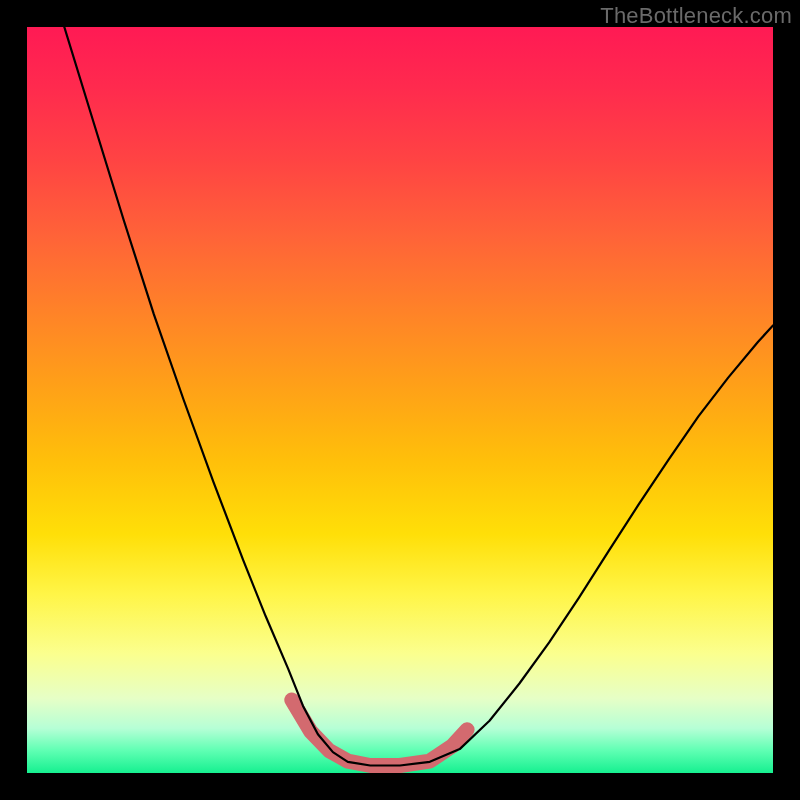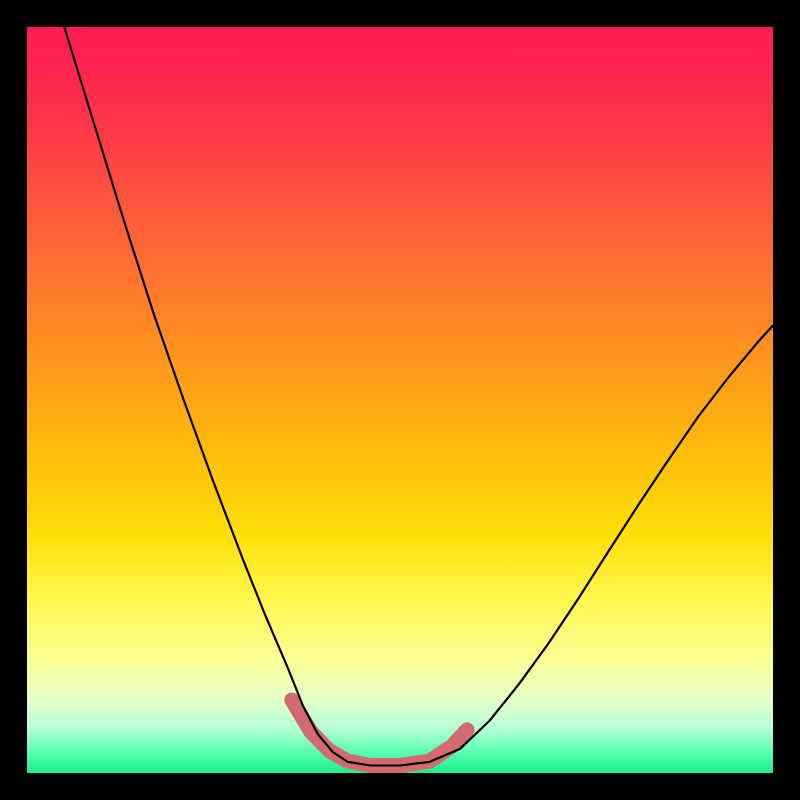--- a/index.html
+++ b/index.html
@@ -56,19 +56,20 @@
     left: 0;
     top: 0;
     width: 746px;
     height: 746px;
   }
 </style>
 </head>
 <body>
 
 <div class="frame">
+  <div class="watermark">TheBottleneck.com</div>
   <div class="plot">
     <svg class="curve" viewBox="0 0 746 746" preserveAspectRatio="none">
       <path id="band-path" fill="none" stroke-linecap="round" stroke-linejoin="round" d="M264.8 672.9 L283.5 704.2 L302.1 723.6 L320.8 734.1 L343.2 738.5 L373.0 738.5 L402.8 734.1 L425.2 719.1 L440.1 702.7" stroke="#d36a6f" stroke-width="15"></path>
       <path id="curve-path" fill="none" stroke-linecap="round" stroke-linejoin="round" d="M37.3 0.0 L67.1 97.0 L97.0 194.0 L126.8 287.2 L156.7 373.0 L186.5 455.1 L216.3 533.4 L238.7 589.3 L261.1 641.6 L276.0 678.9 L290.9 707.2 L305.9 725.1 L320.8 734.8 L343.2 738.5 L373.0 738.5 L402.8 734.8 L432.7 722.1 L462.5 693.8 L492.4 656.5 L522.2 615.4 L552.0 570.7 L581.9 523.7 L611.7 477.4 L641.6 432.7 L671.4 389.4 L701.2 350.6 L731.1 314.8 L746.0 298.4" stroke="#000000" stroke-width="2.2"></path>
     </svg>
   </div>
 </div>
 
 </body></html>

